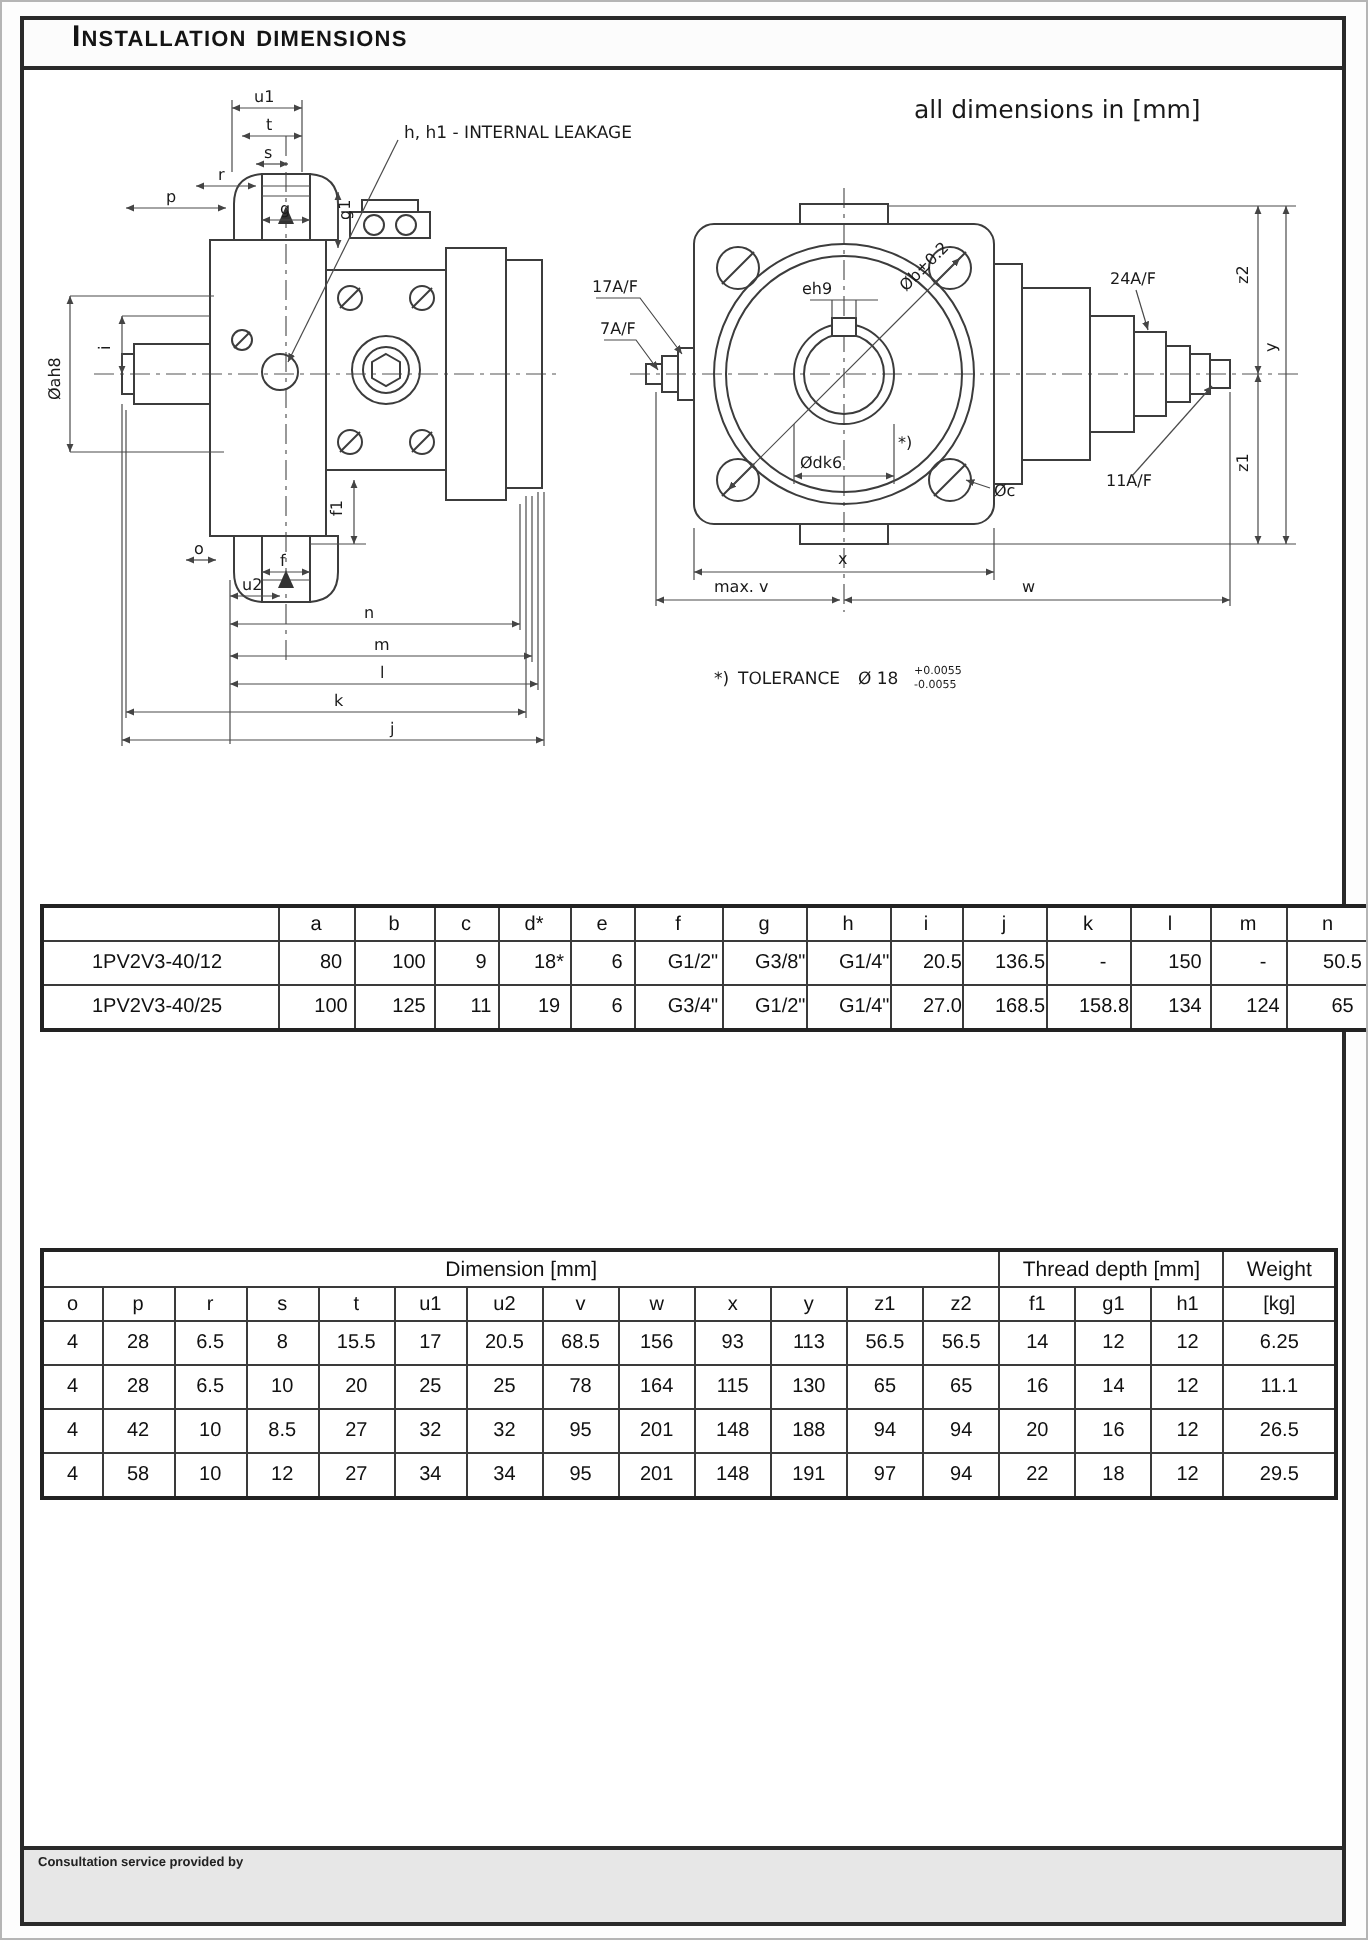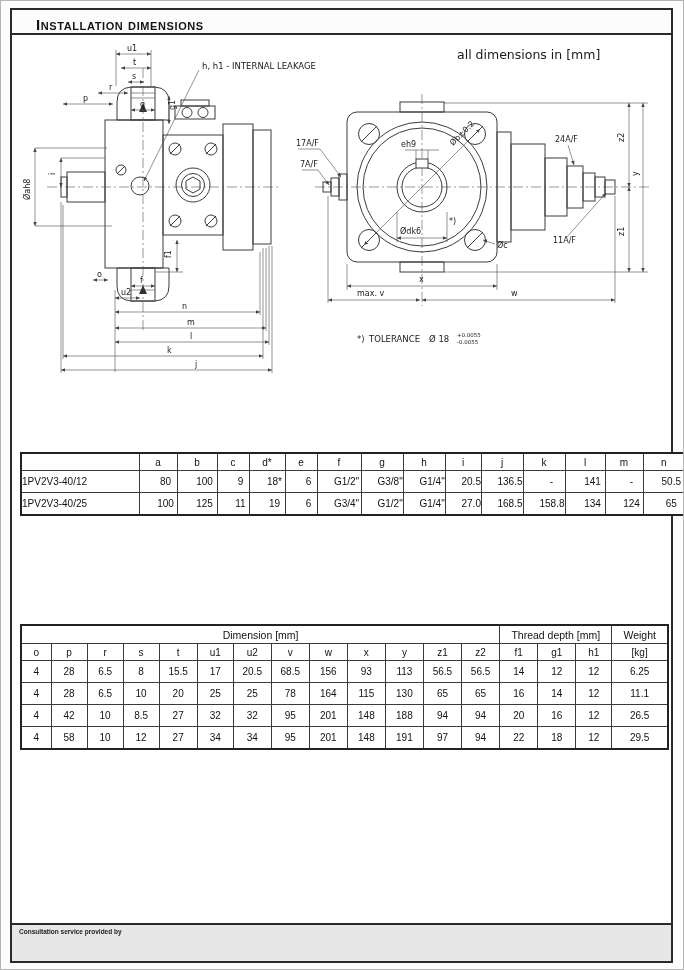--- a/index.html
+++ b/index.html
@@ -1,20 +1,20 @@
 <!DOCTYPE html>
 <html><head>
 <meta charset="utf-8">
 <style>
   html,body{margin:0;padding:0;background:#fff;}
   .page{position:relative;width:684px;height:970px;background:#fdfdfd;border:1px solid #b5b5b5;
         box-sizing:border-box;font-family:"Liberation Sans",sans-serif;overflow:hidden;}
   .frame{position:absolute;left:9px;top:7px;width:663px;height:955px;border:2px solid #2a2a2a;
          box-sizing:border-box;display:flex;flex-direction:column;background:#fff;}
-  .titlebar{height:25px;border-bottom:2px solid #2a2a2a;display:flex;align-items:flex-end;
+  .titlebar{height:25px;border-bottom:2px solid #2a2a2a;display:flex;align-items:flex-start;
             padding-left:24px;background:#fcfcfc;box-sizing:border-box;}
   .titlebar span{font-variant:small-caps;font-weight:bold;font-size:15px;letter-spacing:.6px;color:#141414;}
   .content{position:relative;flex:1;}
   .footerbar{height:38px;border-top:2px solid #2a2a2a;background:#e7e7e7;box-sizing:border-box;
              font-size:6.5px;font-weight:bold;color:#222;padding:3px 0 0 7px;}
   svg{position:absolute;left:5px;top:5px;}
   .ol{stroke:#3c3c3c;fill:none;stroke-width:1;}
   .thin{stroke:#4a4a4a;stroke-width:.6;}
   .cl{stroke:#555;stroke-width:.6;stroke-dasharray:10 3 2 3;fill:none;}
   .dim{stroke:#4a4a4a;stroke-width:.6;fill:none;}
@@ -25,21 +25,21 @@
   .solid{fill:#333;stroke:none;}
   table{border-collapse:collapse;table-layout:fixed;position:absolute;background:#fff;}
   table{border:2px solid #222;}
   th,td{border:1px solid #3a3a3a;font-size:10px;font-weight:normal;color:#111;
         text-align:center;padding:0 1px;overflow:hidden;}
   #table1{left:8px;top:417px;width:649px;}
   #table2{left:8px;top:589px;width:649px;}
   #table1 tr.grp th{height:36px;font-size:10.5px;}
   #table1 tr.letters th{height:16px;}
   #table1 td{height:21px;padding-left:16px;}
-  #table1 td:first-child{text-align:left;padding-left:0;}
+  #table1 td:first-child{text-align:left;padding-left:24px;}
   #table2 tr.grp th{height:17px;font-size:10.5px;}
   #table2 tr.letters th{height:16px;}
   #table2 td{height:21px;}
   th.corner{white-space:pre-line;line-height:1.25;}
 </style>
 </head>
 <body>
 
 <div class="page">
   <div class="frame">
@@ -327,21 +327,21 @@
               <td>100</td>
               <td>9</td>
               <td>18*</td>
               <td>6</td>
               <td>G1/2"</td>
               <td>G3/8"</td>
               <td>G1/4"</td>
               <td>20.5</td>
               <td>136.5</td>
               <td>-</td>
-              <td>141</td>
+              <td>150</td>
               <td>-</td>
               <td>50.5</td>
             </tr>
             <tr>
               <td>1PV2V3-40/25</td>
               <td>100</td>
               <td>125</td>
               <td>11</td>
               <td>19</td>
               <td>6</td>

